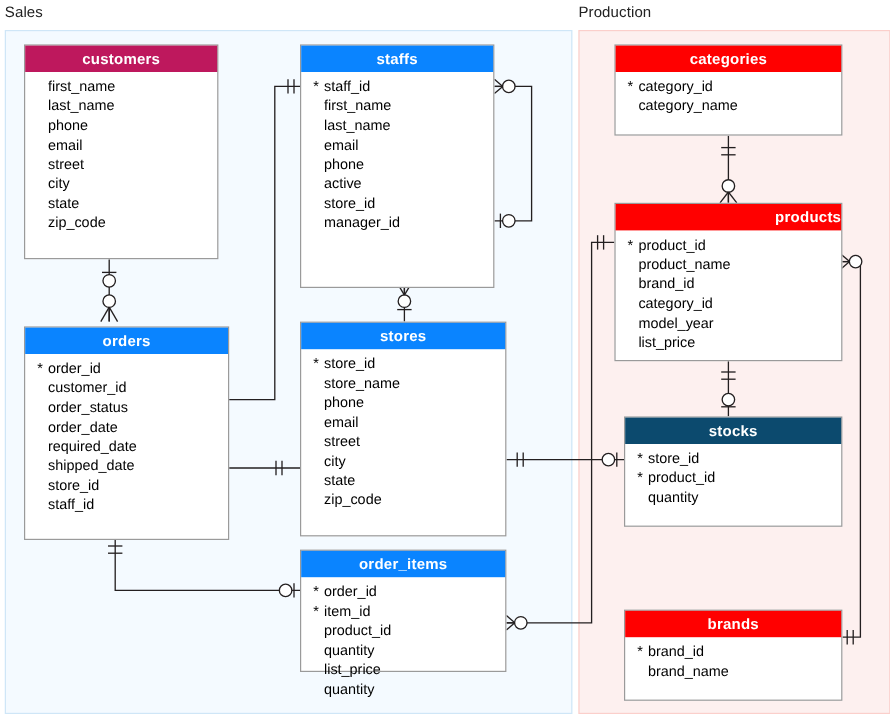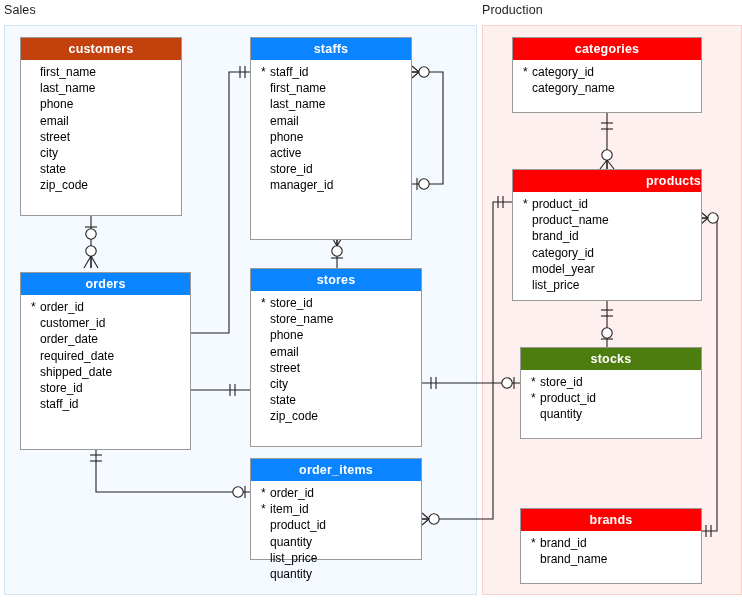--- a/index.html
+++ b/index.html
@@ -151,21 +151,21 @@
       <line x1="708" y1="218" x2="701" y2="212"></line>
       <line x1="708" y1="218" x2="701" y2="224"></line>
       <line x1="708" y1="218" x2="701" y2="218"></line>
       <line x1="711" y1="525" x2="711" y2="537"></line>
       <line x1="706" y1="525" x2="706" y2="537"></line>
     </g>
   </svg>
 
   <div id="entities">
       <div class="entity" style="left: 20px; top: 37px; width: 162px; height: 179px;">
-        <div class="entity-title" style="background: #c2410c;">customers</div>
+        <div class="entity-title" style="background: #be185d;">customers</div>
         <div class="entity-body">
           <div class="attr"><span class="pk"></span><span>first_name</span></div>
           <div class="attr"><span class="pk"></span><span>last_name</span></div>
           <div class="attr"><span class="pk"></span><span>phone</span></div>
           <div class="attr"><span class="pk"></span><span>email</span></div>
           <div class="attr"><span class="pk"></span><span>street</span></div>
           <div class="attr"><span class="pk"></span><span>city</span></div>
           <div class="attr"><span class="pk"></span><span>state</span></div>
           <div class="attr"><span class="pk"></span><span>zip_code</span></div>
         </div>
@@ -181,20 +181,21 @@
           <div class="attr"><span class="pk"></span><span>active</span></div>
           <div class="attr"><span class="pk"></span><span>store_id</span></div>
           <div class="attr"><span class="pk"></span><span>manager_id</span></div>
         </div>
       </div>
       <div class="entity" style="left: 20px; top: 272px; width: 171px; height: 178px;">
         <div class="entity-title" style="background: rgb(10, 132, 255);">orders</div>
         <div class="entity-body">
           <div class="attr"><span class="pk">*</span><span>order_id</span></div>
           <div class="attr"><span class="pk"></span><span>customer_id</span></div>
+          <div class="attr"><span class="pk"></span><span>order_status</span></div>
           <div class="attr"><span class="pk"></span><span>order_date</span></div>
           <div class="attr"><span class="pk"></span><span>required_date</span></div>
           <div class="attr"><span class="pk"></span><span>shipped_date</span></div>
           <div class="attr"><span class="pk"></span><span>store_id</span></div>
           <div class="attr"><span class="pk"></span><span>staff_id</span></div>
         </div>
       </div>
       <div class="entity" style="left: 250px; top: 268px; width: 172px; height: 179px;">
         <div class="entity-title" style="background: rgb(10, 132, 255);">stores</div>
         <div class="entity-body">
@@ -231,21 +232,21 @@
         <div class="entity-body">
           <div class="attr"><span class="pk">*</span><span>product_id</span></div>
           <div class="attr"><span class="pk"></span><span>product_name</span></div>
           <div class="attr"><span class="pk"></span><span>brand_id</span></div>
           <div class="attr"><span class="pk"></span><span>category_id</span></div>
           <div class="attr"><span class="pk"></span><span>model_year</span></div>
           <div class="attr"><span class="pk"></span><span>list_price</span></div>
         </div>
       </div>
       <div class="entity" style="left: 520px; top: 347px; width: 182px; height: 92px;">
-        <div class="entity-title" style="background: #4d7c0f;">stocks</div>
+        <div class="entity-title" style="background: #0c4a6e;">stocks</div>
         <div class="entity-body">
           <div class="attr"><span class="pk">*</span><span>store_id</span></div>
           <div class="attr"><span class="pk">*</span><span>product_id</span></div>
           <div class="attr"><span class="pk"></span><span>quantity</span></div>
         </div>
       </div>
       <div class="entity" style="left: 520px; top: 508px; width: 182px; height: 76px;">
         <div class="entity-title" style="background: rgb(255, 0, 0);">brands</div>
         <div class="entity-body">
           <div class="attr"><span class="pk">*</span><span>brand_id</span></div>

